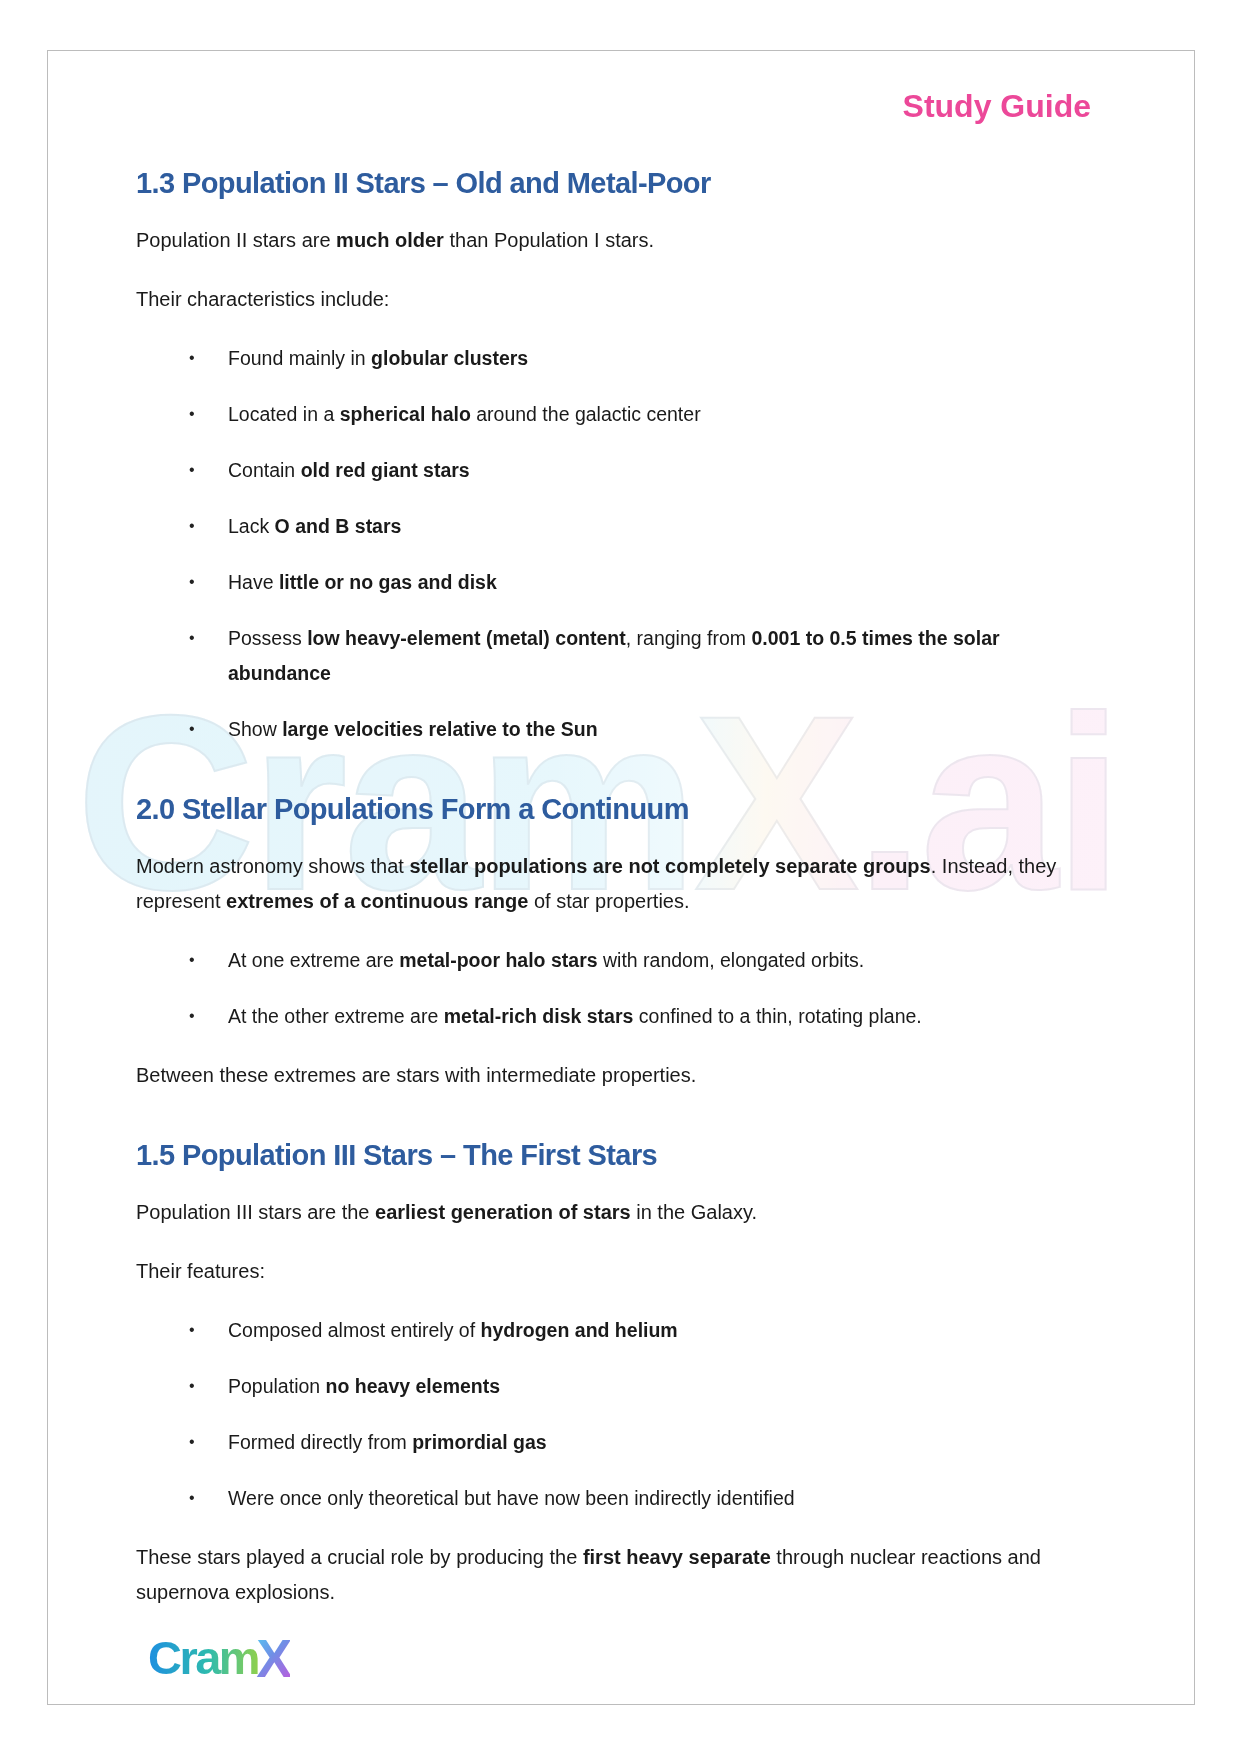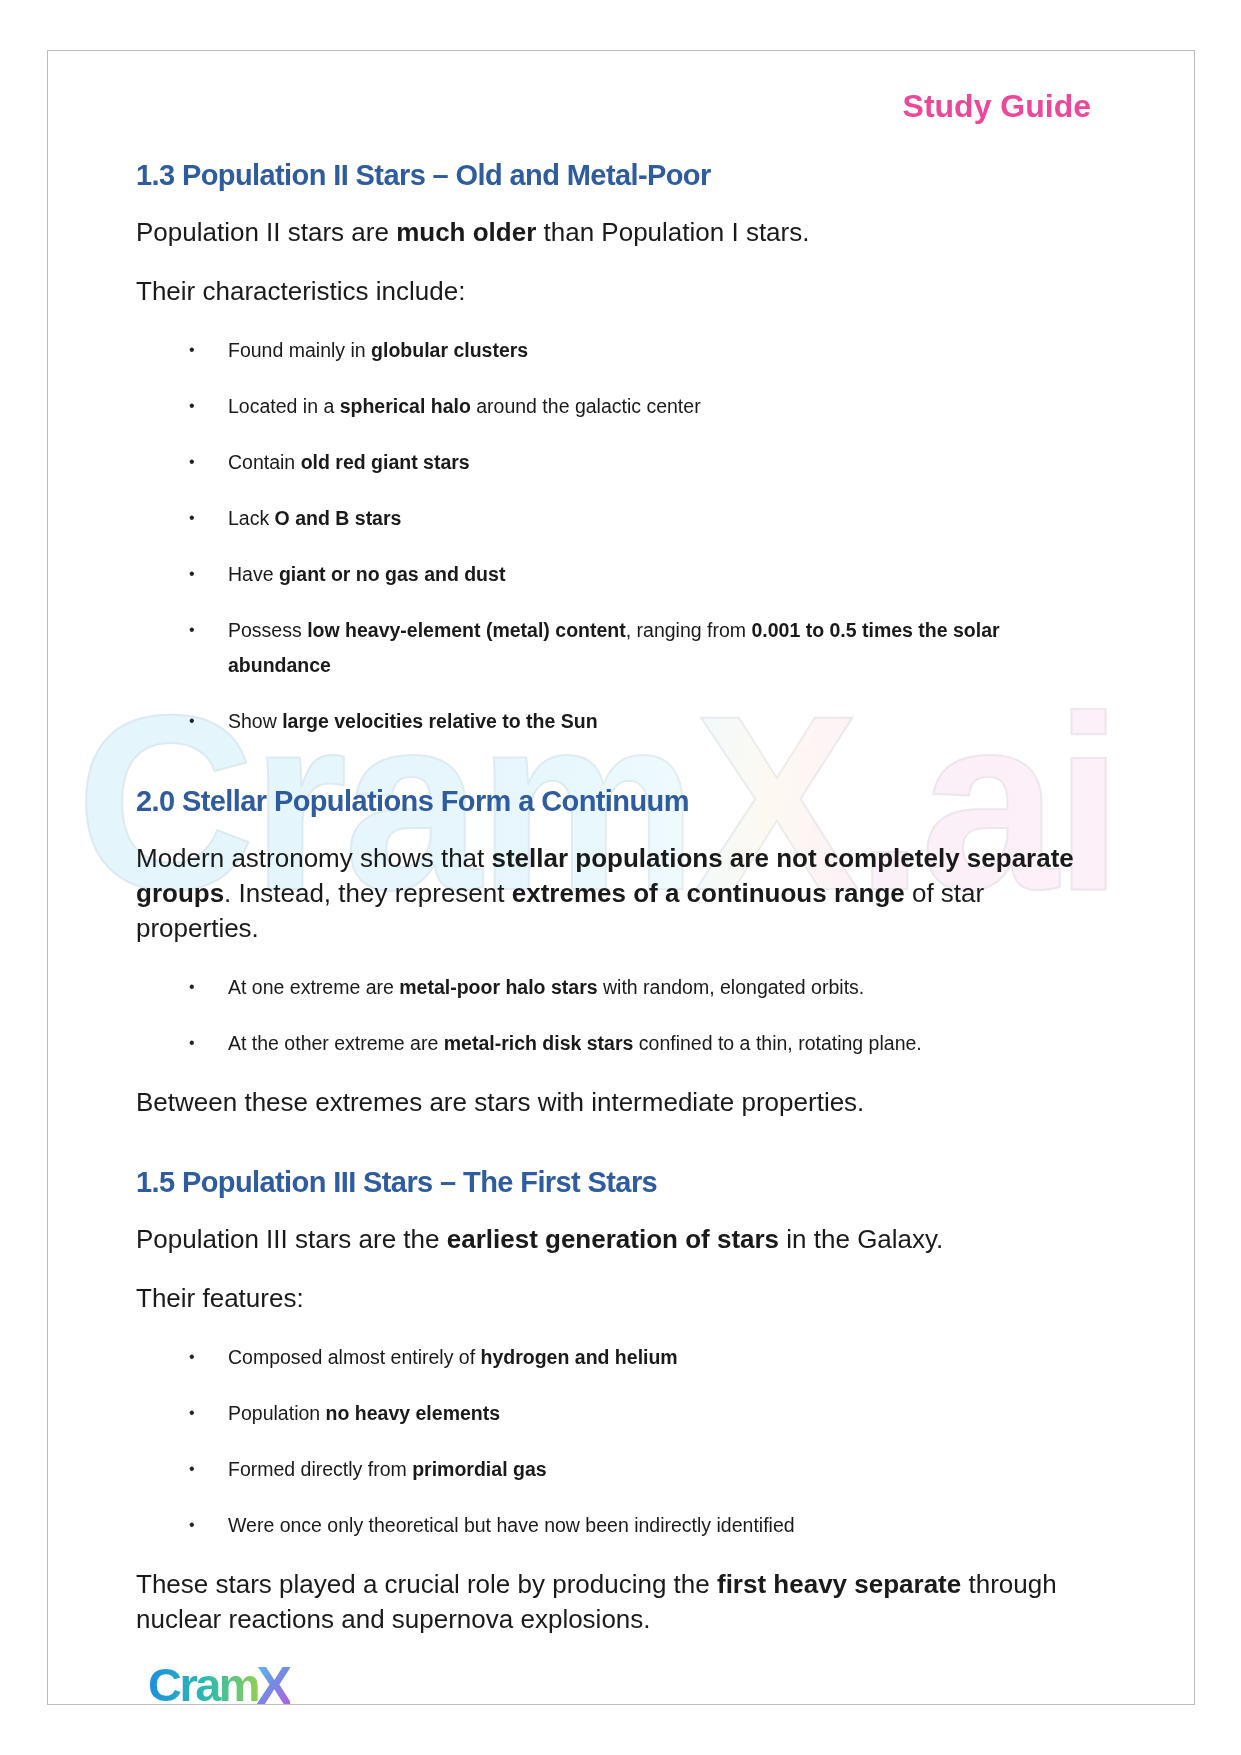--- a/index.html
+++ b/index.html
@@ -55,23 +55,23 @@
     margin: 0 15px 0 0;
   }
   h2.section-heading {
     color: var(--heading, #2e5c9e);
     font-size: 29px;
     line-height: 36px;
     font-weight: 700;
     letter-spacing: -0.6px;
     margin: 44px 0 22px 0;
   }
-  section:first-of-type h2.section-heading { margin-top: 32px; }
+  section:first-of-type h2.section-heading { margin-top: 40px; }
   .blocks p {
-    font-size: 26px;
+    font-size: 20px;
     line-height: 35px;
     color: var(--body-text, #1a1a1a);
     margin: 8px 0 24px 0;
   }
   .blocks ul {
     list-style: none;
     margin: 18px 0 24px 0;
     padding: 0;
   }
   .blocks li {
@@ -131,21 +131,21 @@
     <section>
       <h2 class="section-heading">1.3 Population II Stars – Old and Metal-Poor</h2>
       <div class="blocks">
           <p><span>Population II stars are </span><b>much older</b><span> than Population I stars.</span></p>
           <p><span>Their characteristics include:</span></p>
           <ul>
             <li><span class="bullet">•</span><span><span>Found mainly in </span><b>globular clusters</b></span></li>
             <li><span class="bullet">•</span><span><span>Located in a </span><b>spherical halo</b><span> around the galactic center</span></span></li>
             <li><span class="bullet">•</span><span><span>Contain </span><b>old red giant stars</b></span></li>
             <li><span class="bullet">•</span><span><span>Lack </span><b>O and B stars</b></span></li>
-            <li><span class="bullet">•</span><span><span>Have </span><b>giant or no gas and dust</b></span></li>
+            <li><span class="bullet">•</span><span><span>Have </span><b>little or no gas and disk</b></span></li>
             <li><span class="bullet">•</span><span><span>Possess </span><b>low heavy-element (metal) content</b><span>, ranging from </span><b>0.001 to 0.5 times the solar abundance</b></span></li>
             <li><span class="bullet">•</span><span><span>Show </span><b>large velocities relative to the Sun</b></span></li>
           </ul>
         </div>
     </section>
 
     <section>
       <h2 class="section-heading">2.0 Stellar Populations Form a Continuum</h2>
       <div class="blocks">
           <p><span>Modern astronomy shows that </span><b>stellar populations are not completely separate groups</b><span>. Instead, they represent </span><b>extremes of a continuous range</b><span> of star properties.</span></p>

